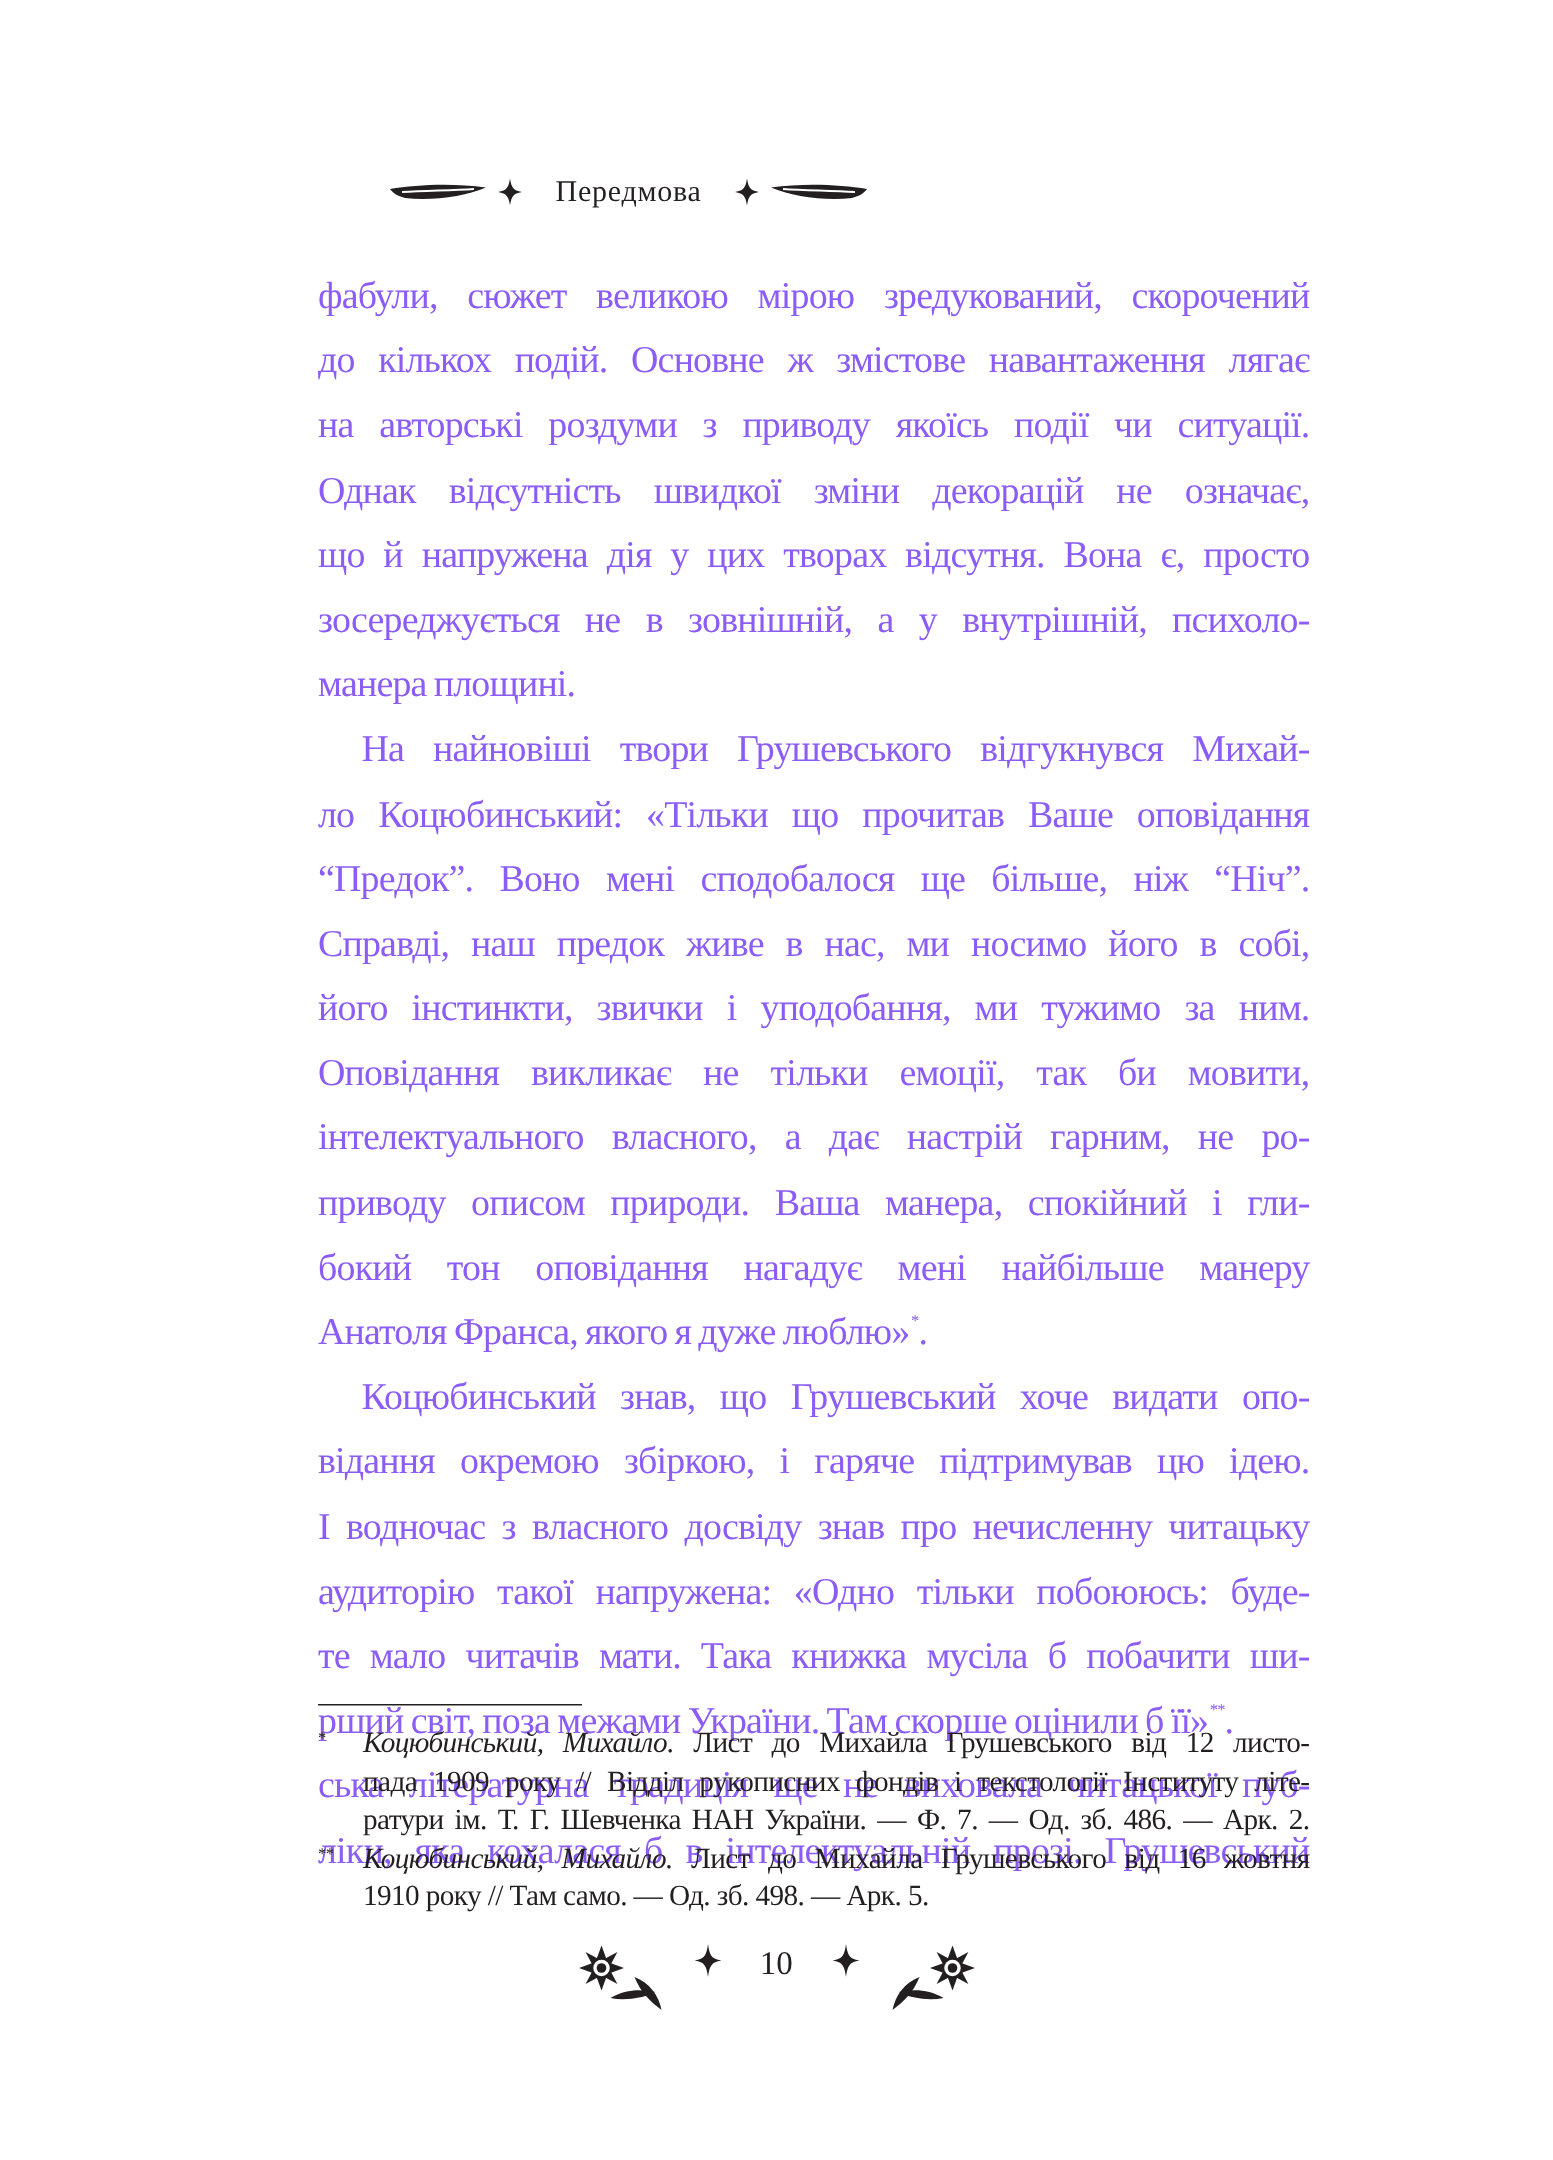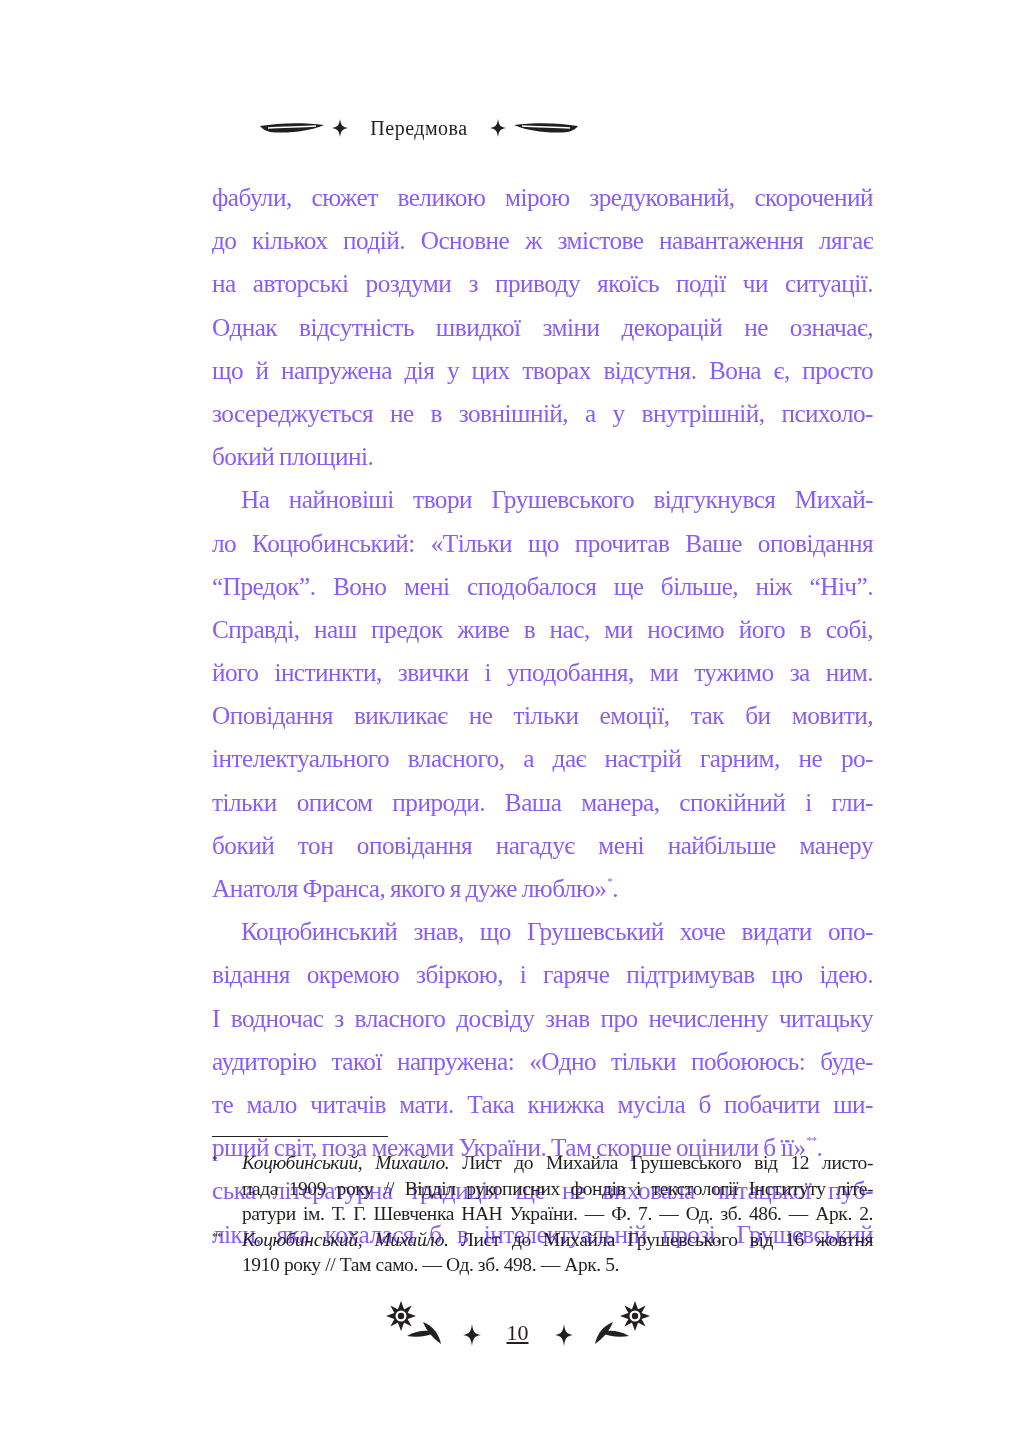--- a/index.html
+++ b/index.html
@@ -110,23 +110,22 @@
     }
     .footnote .author { font-style: italic; }
 
     .folio {
       position: absolute;
       top: 1296px;
       left: 0;
       width: 1035px;
       height: 50px;
       display: flex;
-      align-items: flex-end;
+      align-items: flex-start;
       justify-content: center;
-      text-decoration: underline;
     }
     .folio .page-number {
       font-size: 22px;
       margin: 0 26px;
       color: #231f20;
     }
   </style>
 </head>
 <body>
 
@@ -158,32 +157,32 @@
 
 <div class="body-text">
 
   <p>
     <span class="line">фабули, сюжет великою мірою зредукований, скорочений</span>
     <span class="line">до кількох подій. Основне ж змістове навантаження лягає</span>
     <span class="line">на авторські роздуми з приводу якоїсь події чи ситуації.</span>
     <span class="line">Однак відсутність швидкої зміни декорацій не означає,</span>
     <span class="line">що й напружена дія у цих творах відсутня. Вона є, просто</span>
     <span class="line">зосереджується не в зовнішній, а у внутрішній, психоло-</span>
-    <span class="line last">бокий площині.</span>
+    <span class="line last">манера площині.</span>
   </p>
 
   <p>
     <span class="line indent">На найновіші твори Грушевського відгукнувся Михай-</span>
     <span class="line">ло Коцюбинський: «Тільки що прочитав Ваше оповідання</span>
     <span class="line">“Предок”. Воно мені сподобалося ще більше, ніж “Ніч”.</span>
     <span class="line">Справді, наш предок живе в нас, ми носимо його в собі,</span>
     <span class="line">його інстинкти, звички і уподобання, ми тужимо за ним.</span>
     <span class="line">Оповідання викликає не тільки емоції, так би мовити,</span>
     <span class="line">інтелектуального власного, а дає настрій гарним, не ро-</span>
-    <span class="line">тільки описом природи. Ваша манера, спокійний і гли-</span>
+    <span class="line">приводу описом природи. Ваша манера, спокійний і гли-</span>
     <span class="line">бокий тон оповідання нагадує мені найбільше манеру</span>
     <span class="line last"><span>Анатоля Франса, якого я дуже люблю»</span><sup class="fn-ref">*</sup><span>.</span></span>
   </p>
 
   <p>
     <span class="line indent">Коцюбинський знав, що Грушевський хоче видати опо-</span>
     <span class="line">відання окремою збіркою, і гаряче підтримував цю ідею.</span>
     <span class="line">І водночас з власного досвіду знав про нечисленну читацьку</span>
     <span class="line">аудиторію такої напружена: «Одно тільки побоююсь: буде-</span>
     <span class="line">те мало читачів мати. Така книжка мусіла б побачити ши-</span>

